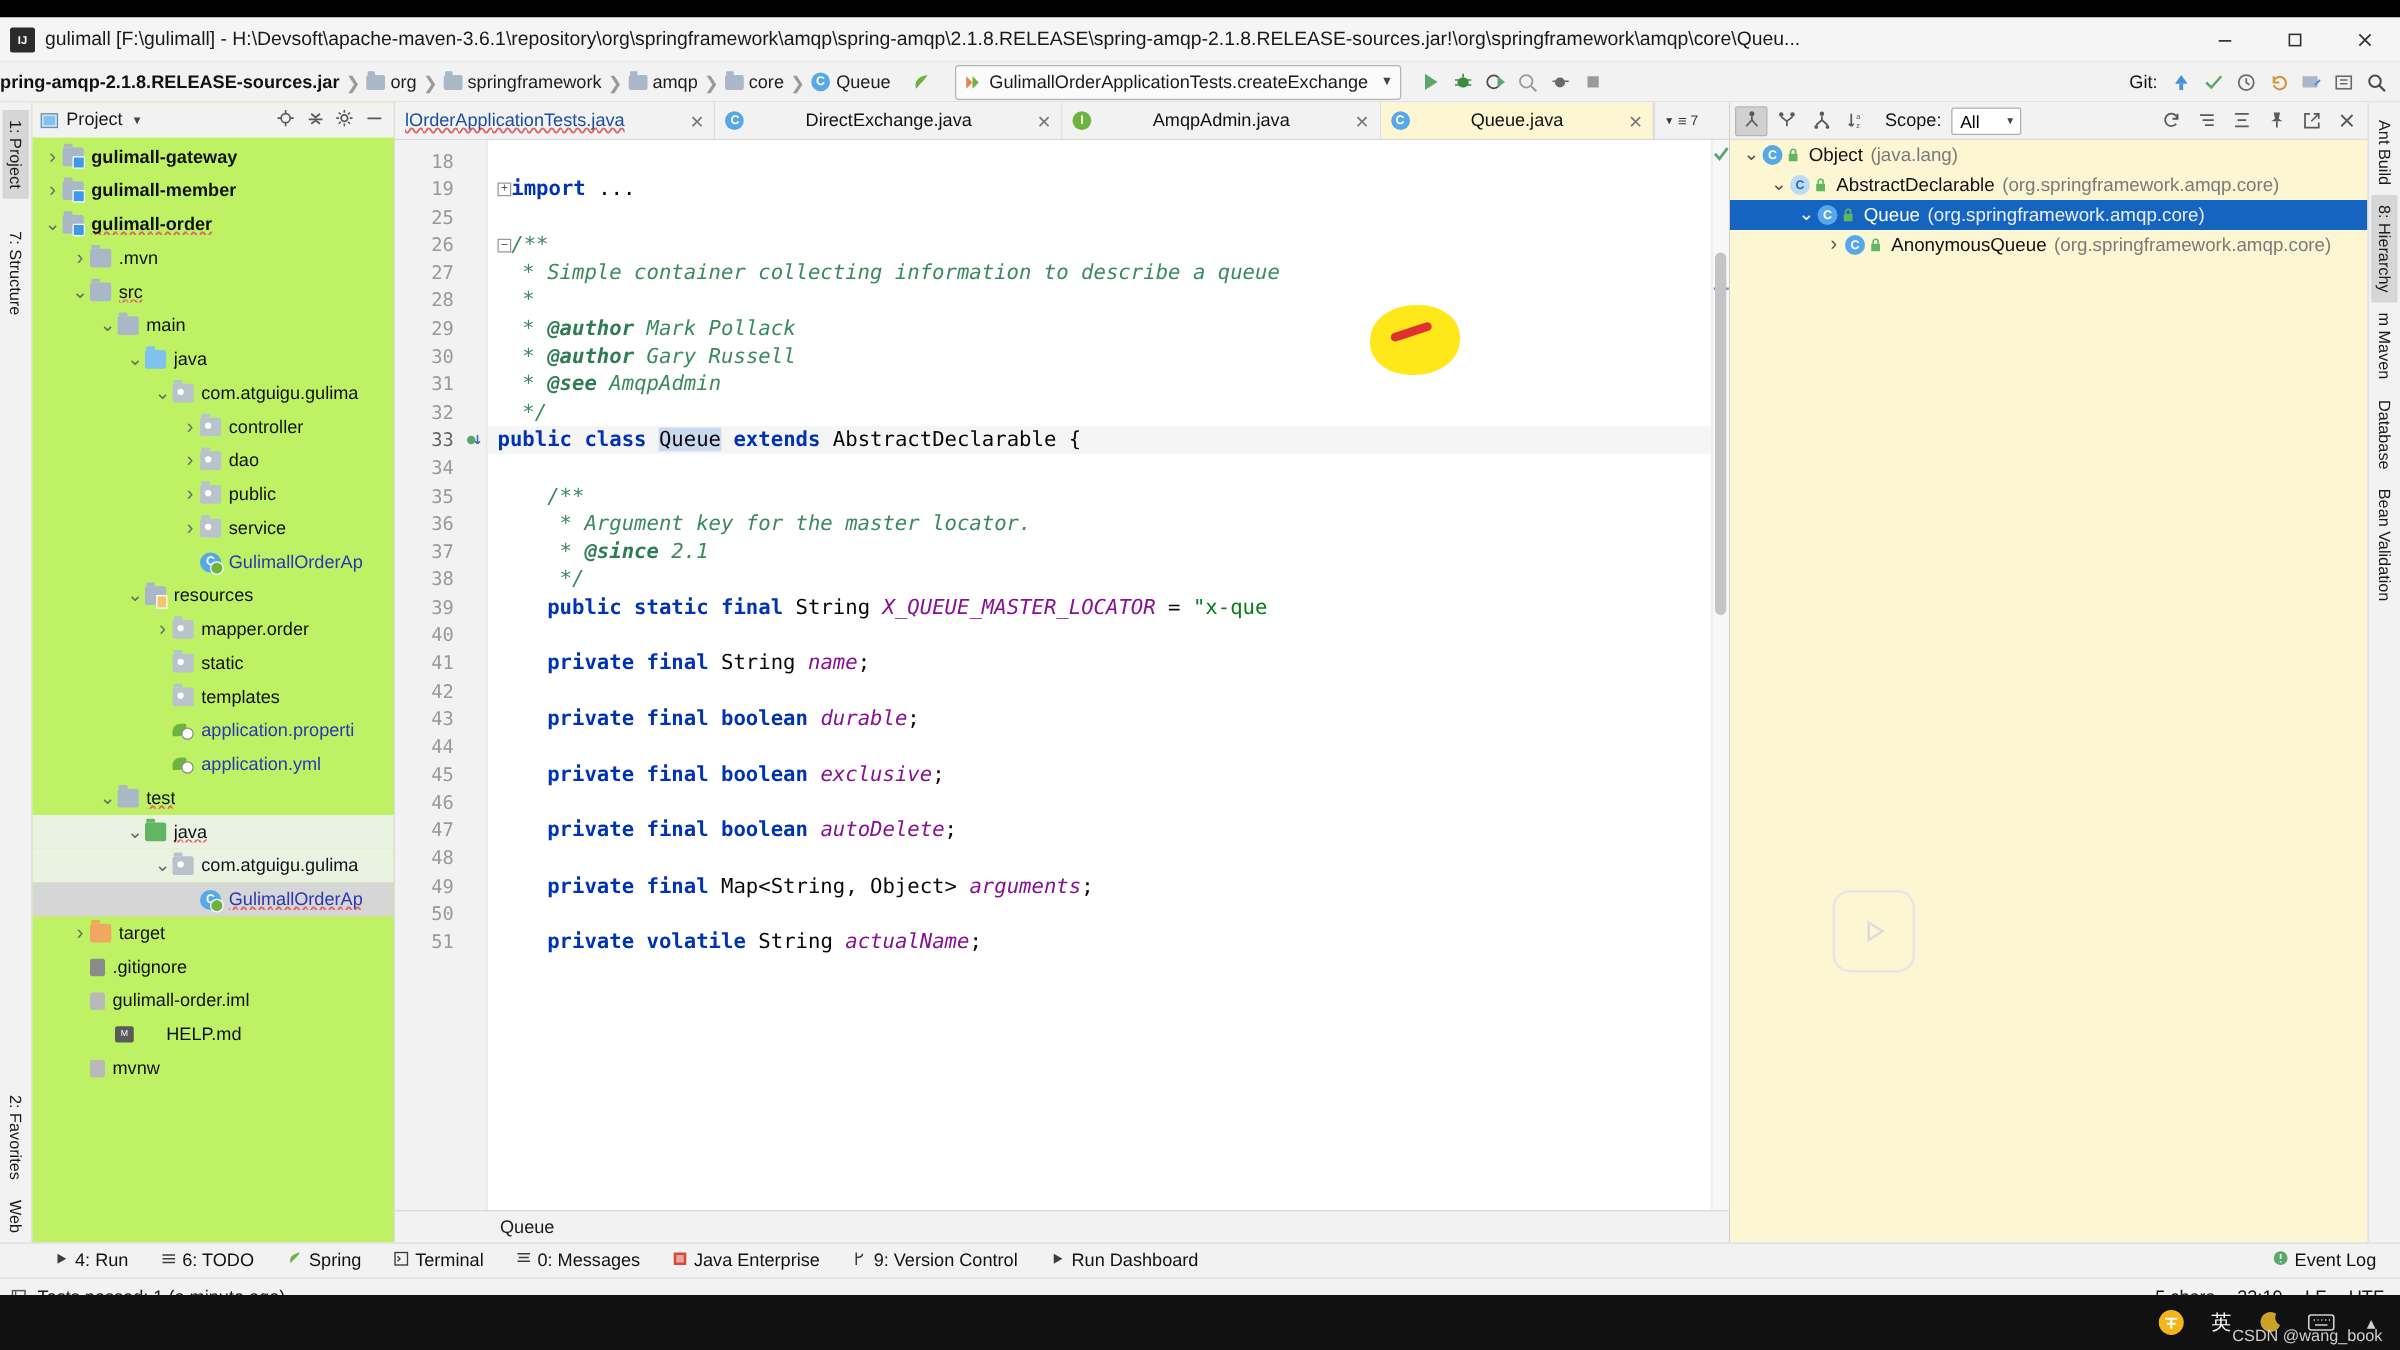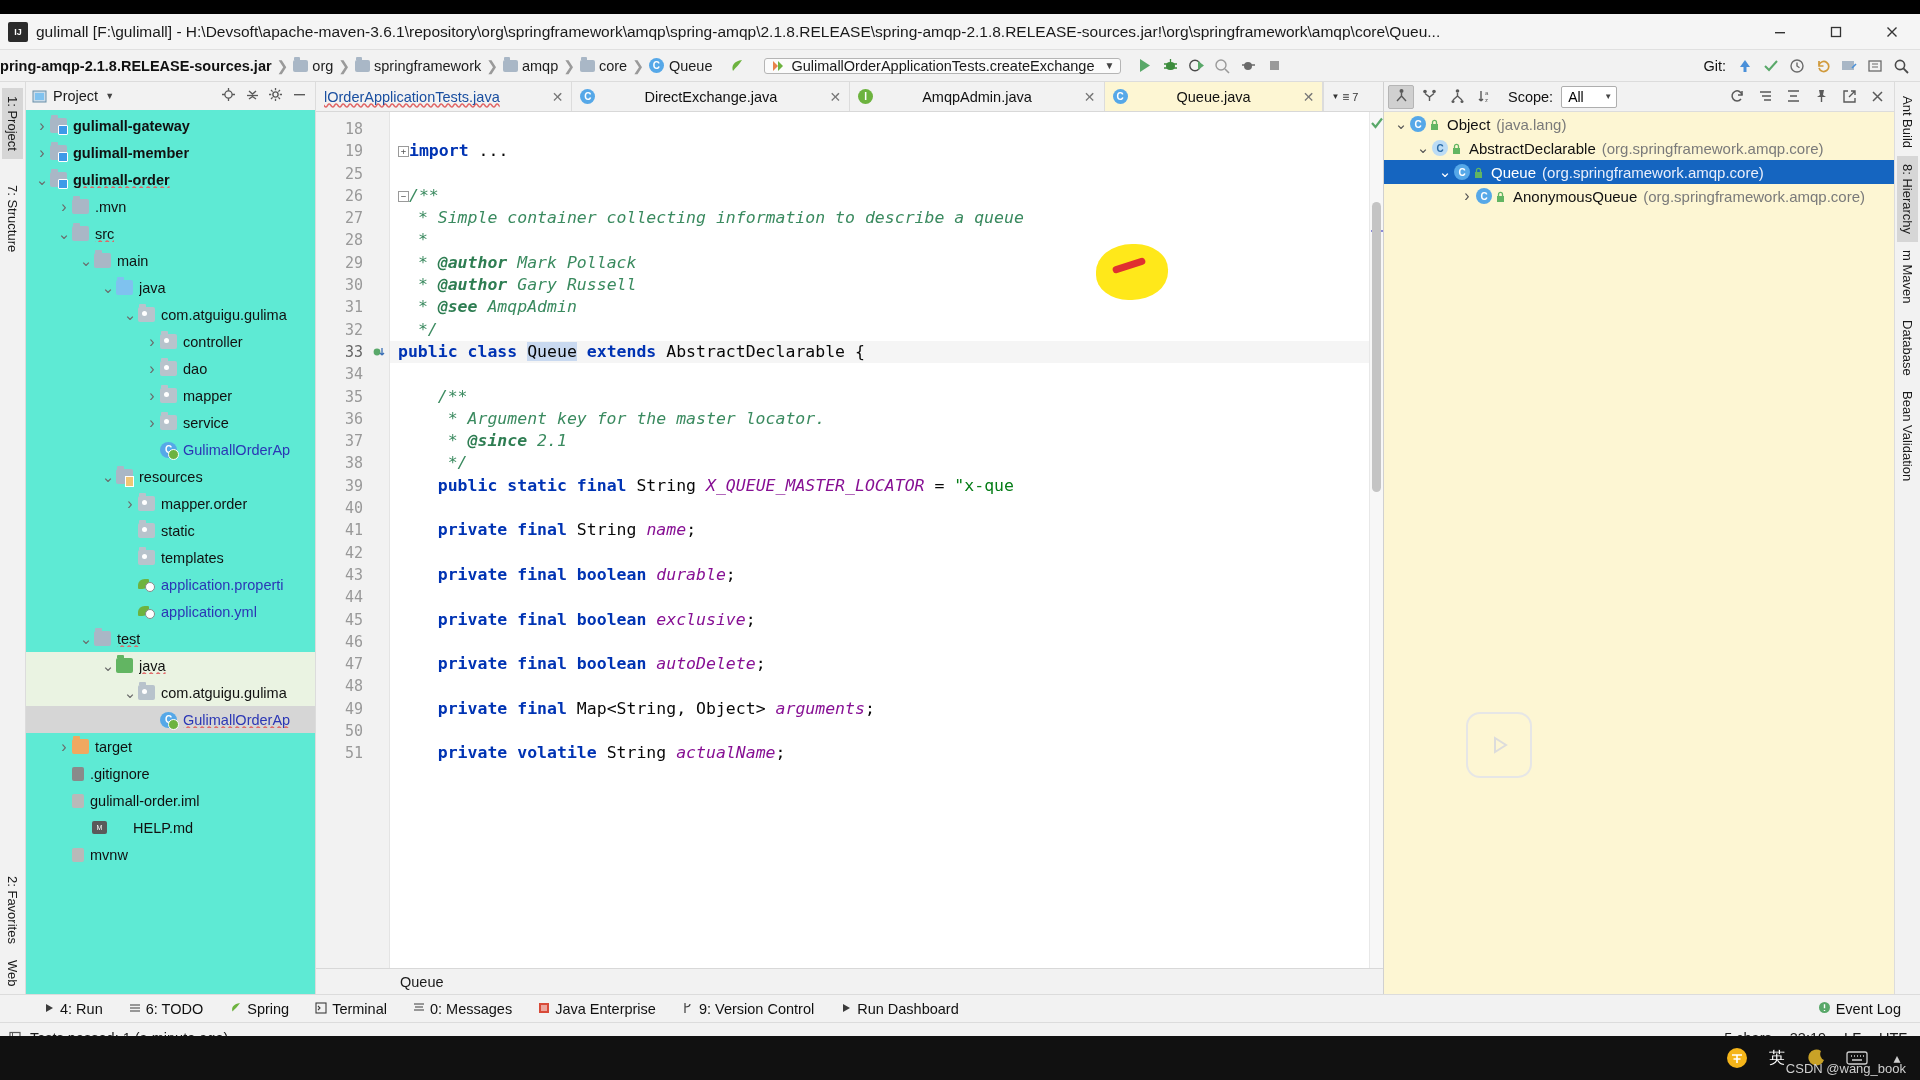--- a/index.html
+++ b/index.html
@@ -109,21 +109,21 @@
   }
   .cicon {
     width: 15px; height: 15px; border-radius: 50%;
     background: #56a8e8; color: #fff;
     font-size: 10px; font-weight: bold;
     display: inline-flex; align-items: center; justify-content: center;
     margin-right: 5px; flex: none;
   }
   .runconf {
     display: flex; align-items: center;
-    height: 16px;
+    height: 28px;
     border: 1px solid #b5b5b5;
     border-radius: 3px;
     background: #fbfbfb;
     padding: 0 6px 0 6px;
     margin-left: 14px;
     font-size: 14.5px;
     color: #1a1a1a;
     min-width: 330px;
     justify-content: space-between;
   }
@@ -156,21 +156,21 @@
     font-size: 13px;
     color: #1a1a1a;
     padding: 8px 3px;
     white-space: nowrap;
   }
   .rail-tab.active { background: #d6d6d6; }
 
   
   .project-panel {
     width: 290px;
-    background: #5eead4;
+    background: #bef264;
     display: flex;
     flex-direction: column;
     flex: none;
     border-right: 1px solid #dcdcdc;
   }
   .panel-header {
     height: 28px;
     background: #f2f2f2;
     display: flex;
     align-items: center;
@@ -662,21 +662,21 @@
               <span class="tlabel">controller</span>
             </div>
             <div class="tnode" style="padding-left: 118px;">
               <span class="chev" style="font-size: 16px;">›</span>
               <span class="ico folder-pkg"></span>
               <span class="tlabel">dao</span>
             </div>
             <div class="tnode" style="padding-left: 118px;">
               <span class="chev" style="font-size: 16px;">›</span>
               <span class="ico folder-pkg"></span>
-              <span class="tlabel">mapper</span>
+              <span class="tlabel">public</span>
             </div>
             <div class="tnode" style="padding-left: 118px;">
               <span class="chev" style="font-size: 16px;">›</span>
               <span class="ico folder-pkg"></span>
               <span class="tlabel">service</span>
             </div>
             <div class="tnode" style="padding-left: 118px;">
               <span class="chev"></span>
               <span class="ico springclass">C</span>
               <span class="tlabel blue">GulimallOrderAp</span>

